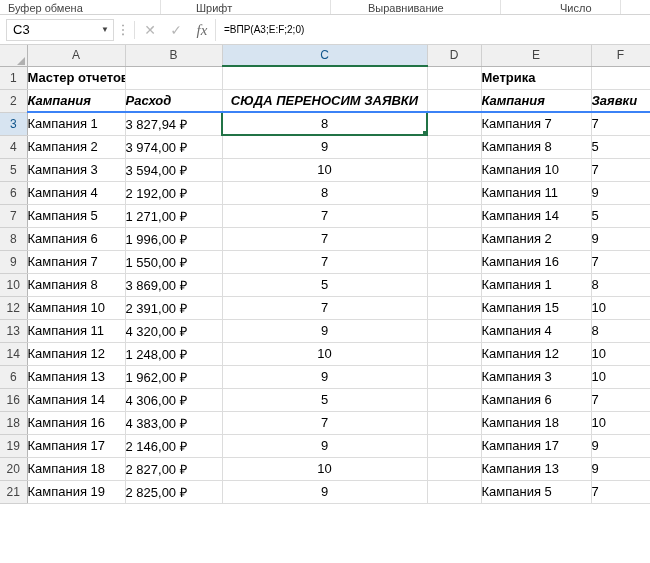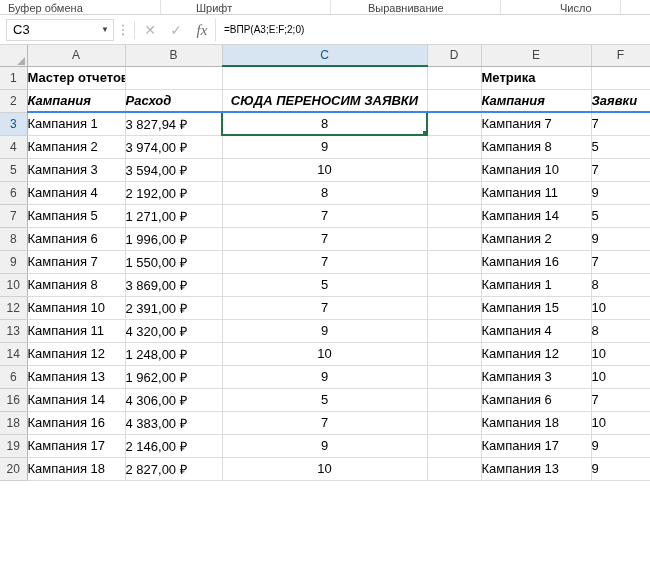--- a/index.html
+++ b/index.html
@@ -433,16 +433,25 @@
         </tr>
         <tr>
           <td class="rowhead">20</td>
           <td class="cell">Кампания 18</td>
           <td class="cell num">2 827,00 ₽</td>
           <td class="cell ctr">10</td>
           <td class="cell"></td>
           <td class="cell">Кампания 13</td>
           <td class="cell num">9</td>
         </tr>
+        <tr>
+          <td class="rowhead">21</td>
+          <td class="cell">Кампания 19</td>
+          <td class="cell num">2 825,00 ₽</td>
+          <td class="cell ctr">9</td>
+          <td class="cell"></td>
+          <td class="cell">Кампания 5</td>
+          <td class="cell num">7</td>
+        </tr>
       </tbody>
   </table>
 </div>
 <div class="sheet-bottom"></div>
 
 </body></html>

